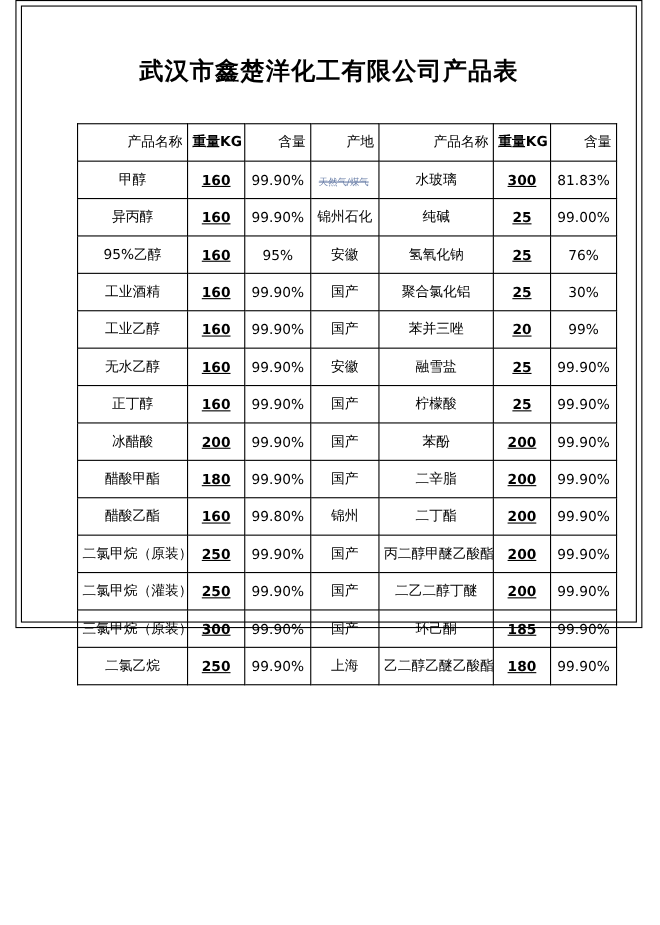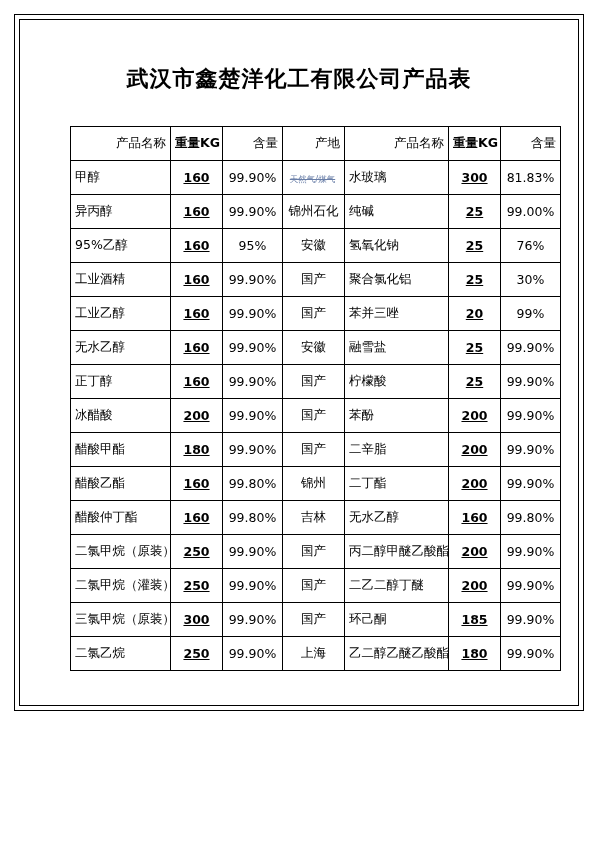--- a/index.html
+++ b/index.html
@@ -10,23 +10,23 @@
   body {
     width: 600px;
     height: 841px;
     font-family: "DejaVu Sans", "Liberation Sans", sans-serif;
     color: #000000;
     position: relative;
   }
   .page {
     position: absolute;
     left: 14px;
-    top: 14px;
+    top: 0;
     width: 570px;
-    height: 697px;
+    height: 571px;
     border: 1px solid #000;
     box-sizing: border-box;
     background: #fff;
   }
   .page-inner {
     position: absolute;
     left: 4px;
     top: 4px;
     right: 4px;
     bottom: 4px;
@@ -61,21 +61,21 @@
     white-space: nowrap;
   }
   col.c-name1 { width: 100px; }
   col.c-wt1   { width: 52px;  }
   col.c-pur1  { width: 60px;  }
   col.c-org   { width: 62px;  }
   col.c-name2 { width: 104px; }
   col.c-wt2   { width: 52px;  }
   col.c-pur2  { width: 60px;  }
 
-  .cell-name { text-align: left; padding-left: 6px; }
+  .cell-name { text-align: center; padding-left: 6px; }
   .cell-ctr  { text-align: center; }
   .hdr { text-align: right; font-weight: normal; }
   .hdr.bold { font-weight: bold; }
   .small { font-size: 10.5px; }
   .strike-note {
     color: #6a7fa8;
     font-size: 8.5px;
     text-decoration: line-through;
     margin-right: 2px;
   }
@@ -196,29 +196,20 @@
             <tr>
               <td class="cell-name"><span>醋酸乙酯</span></td>
               <td class="wt"><span>160</span></td>
               <td class="cell-ctr small"><span>99.80%</span></td>
               <td class="cell-ctr"><span>锦州</span></td>
               <td class="cell-name"><span>二丁酯</span></td>
               <td class="wt"><span>200</span></td>
               <td class="cell-ctr small"><span>99.90%</span></td>
             </tr>
             <tr>
-              <td class="cell-name"><span>醋酸仲丁酯</span></td>
-              <td class="wt"><span>160</span></td>
-              <td class="cell-ctr small"><span>99.80%</span></td>
-              <td class="cell-ctr"><span>吉林</span></td>
-              <td class="cell-name"><span>无水乙醇</span></td>
-              <td class="wt"><span>160</span></td>
-              <td class="cell-ctr small"><span>99.80%</span></td>
-            </tr>
-            <tr>
               <td class="cell-name small"><span>二氯甲烷（原装）</span></td>
               <td class="wt"><span>250</span></td>
               <td class="cell-ctr small"><span>99.90%</span></td>
               <td class="cell-ctr"><span>国产</span></td>
               <td class="cell-name small"><span>丙二醇甲醚乙酸酯</span></td>
               <td class="wt"><span>200</span></td>
               <td class="cell-ctr small"><span>99.90%</span></td>
             </tr>
             <tr>
               <td class="cell-name small"><span>二氯甲烷（灌装）</span></td>

